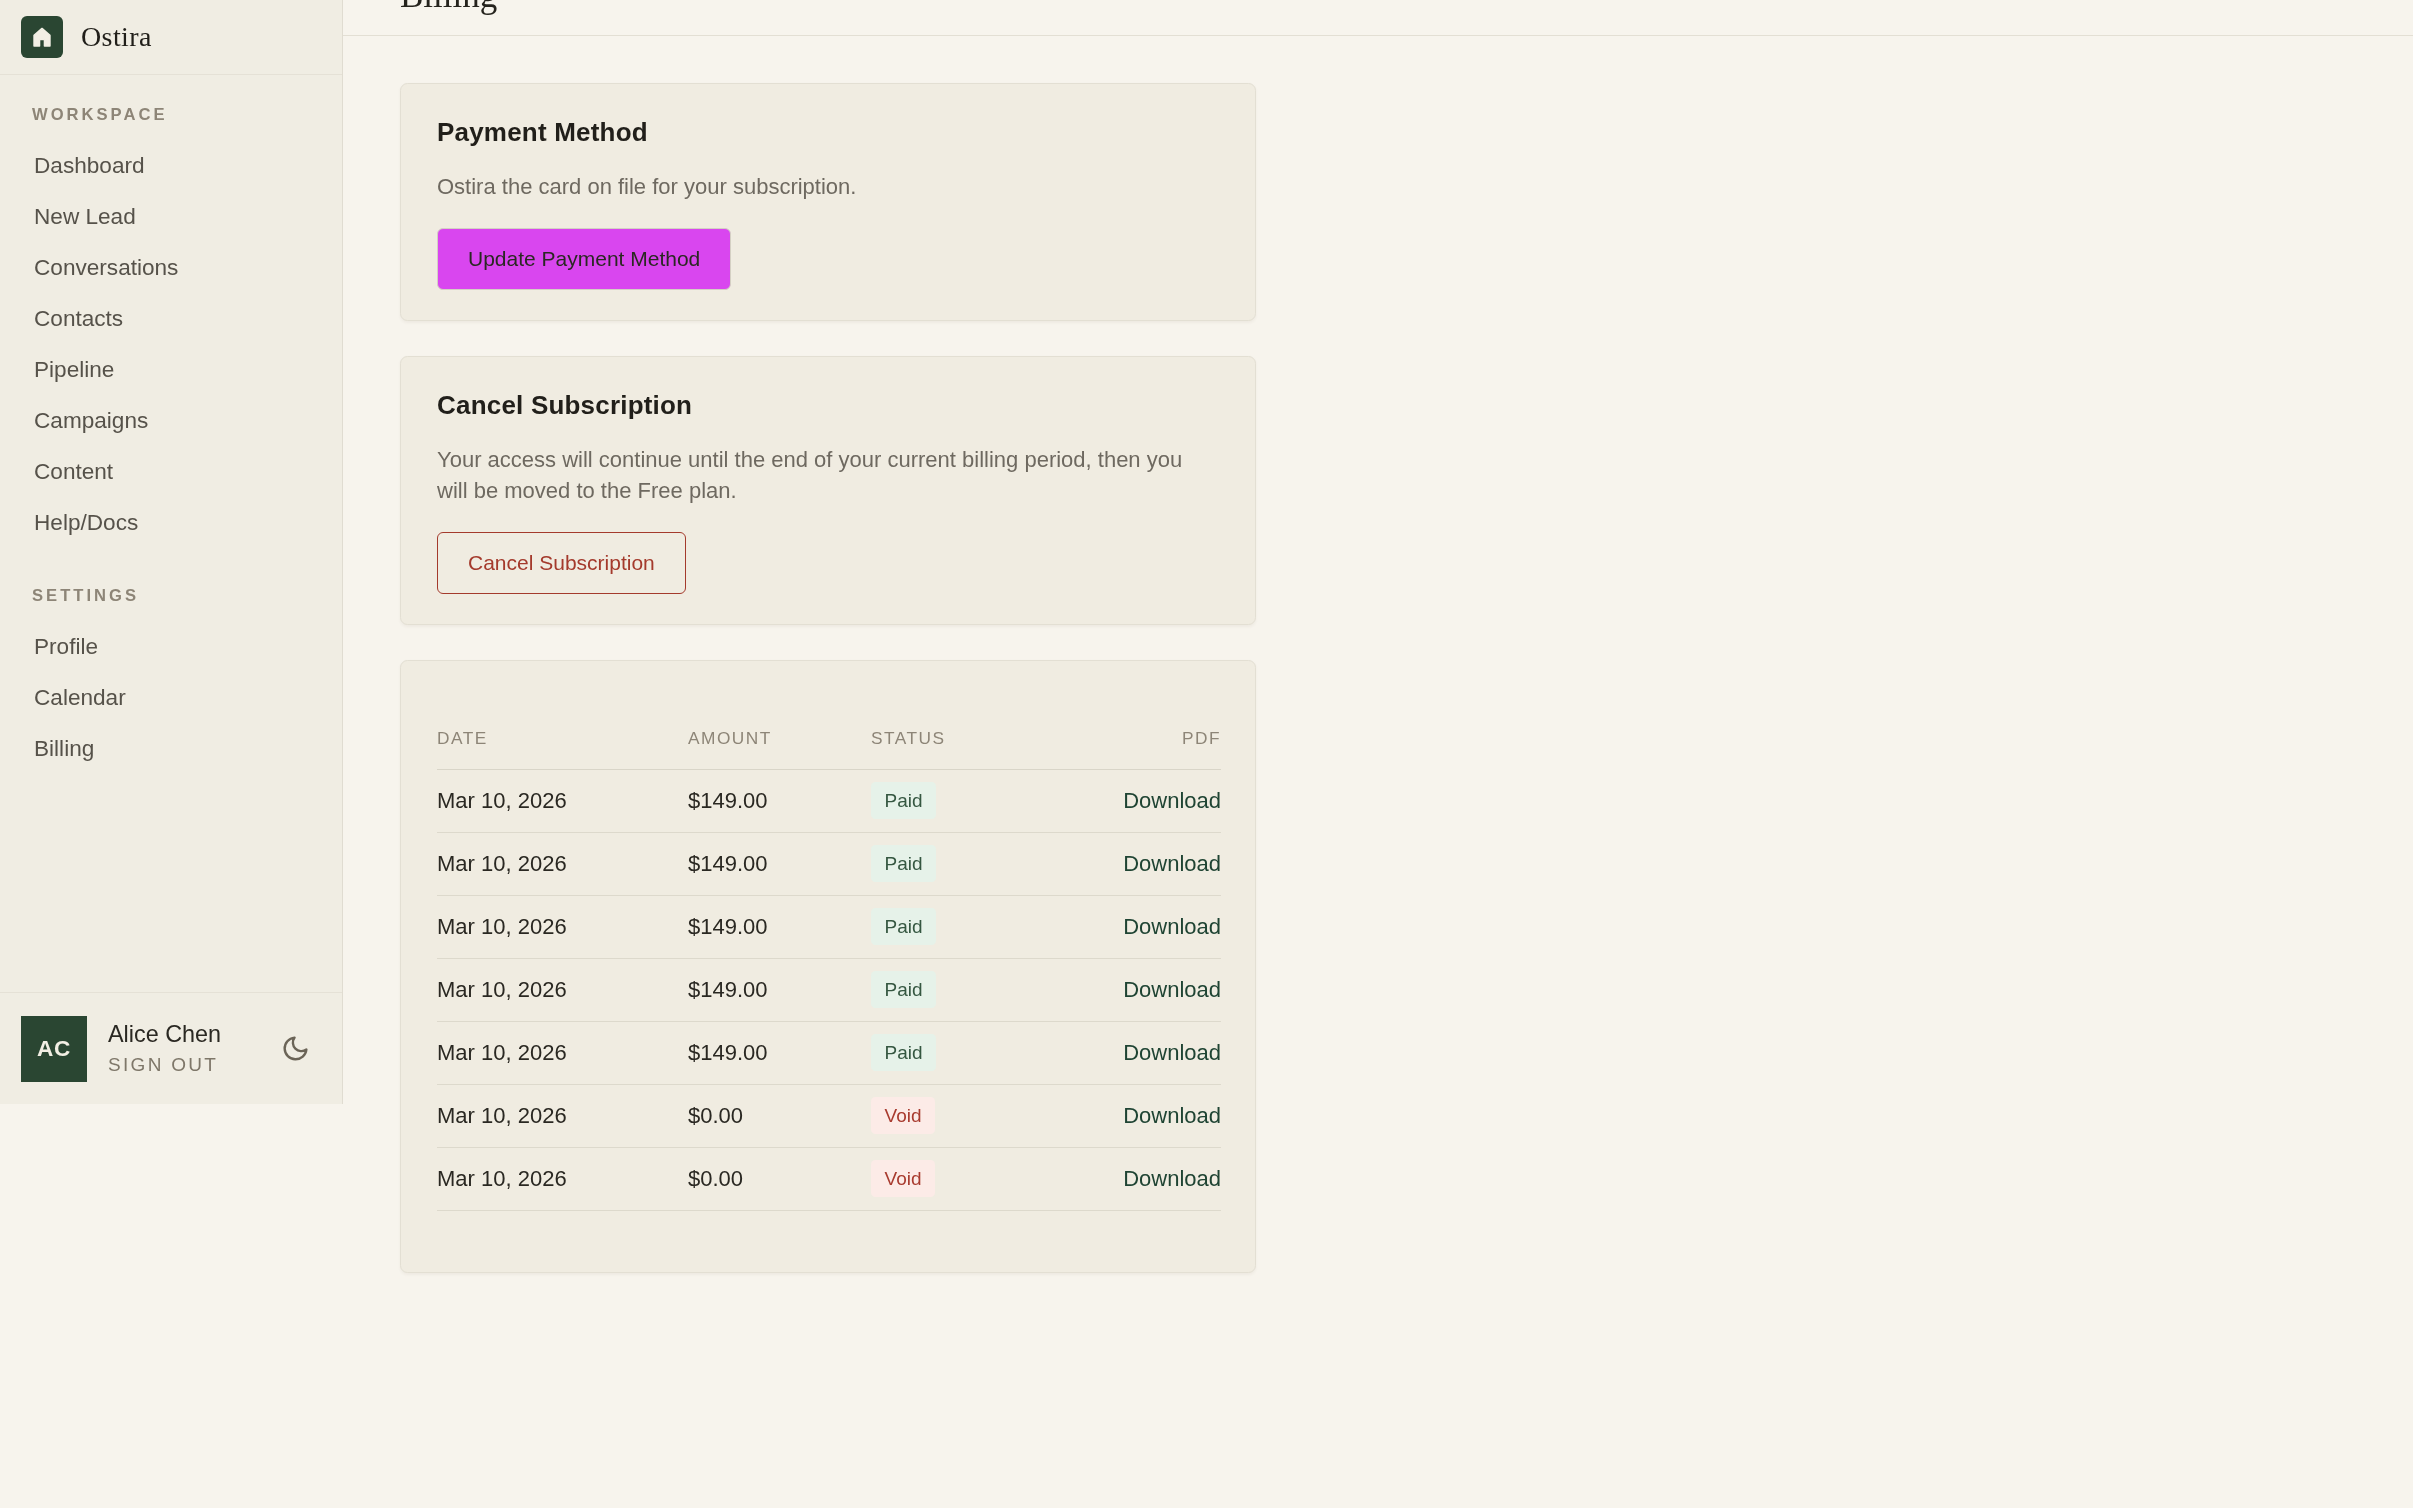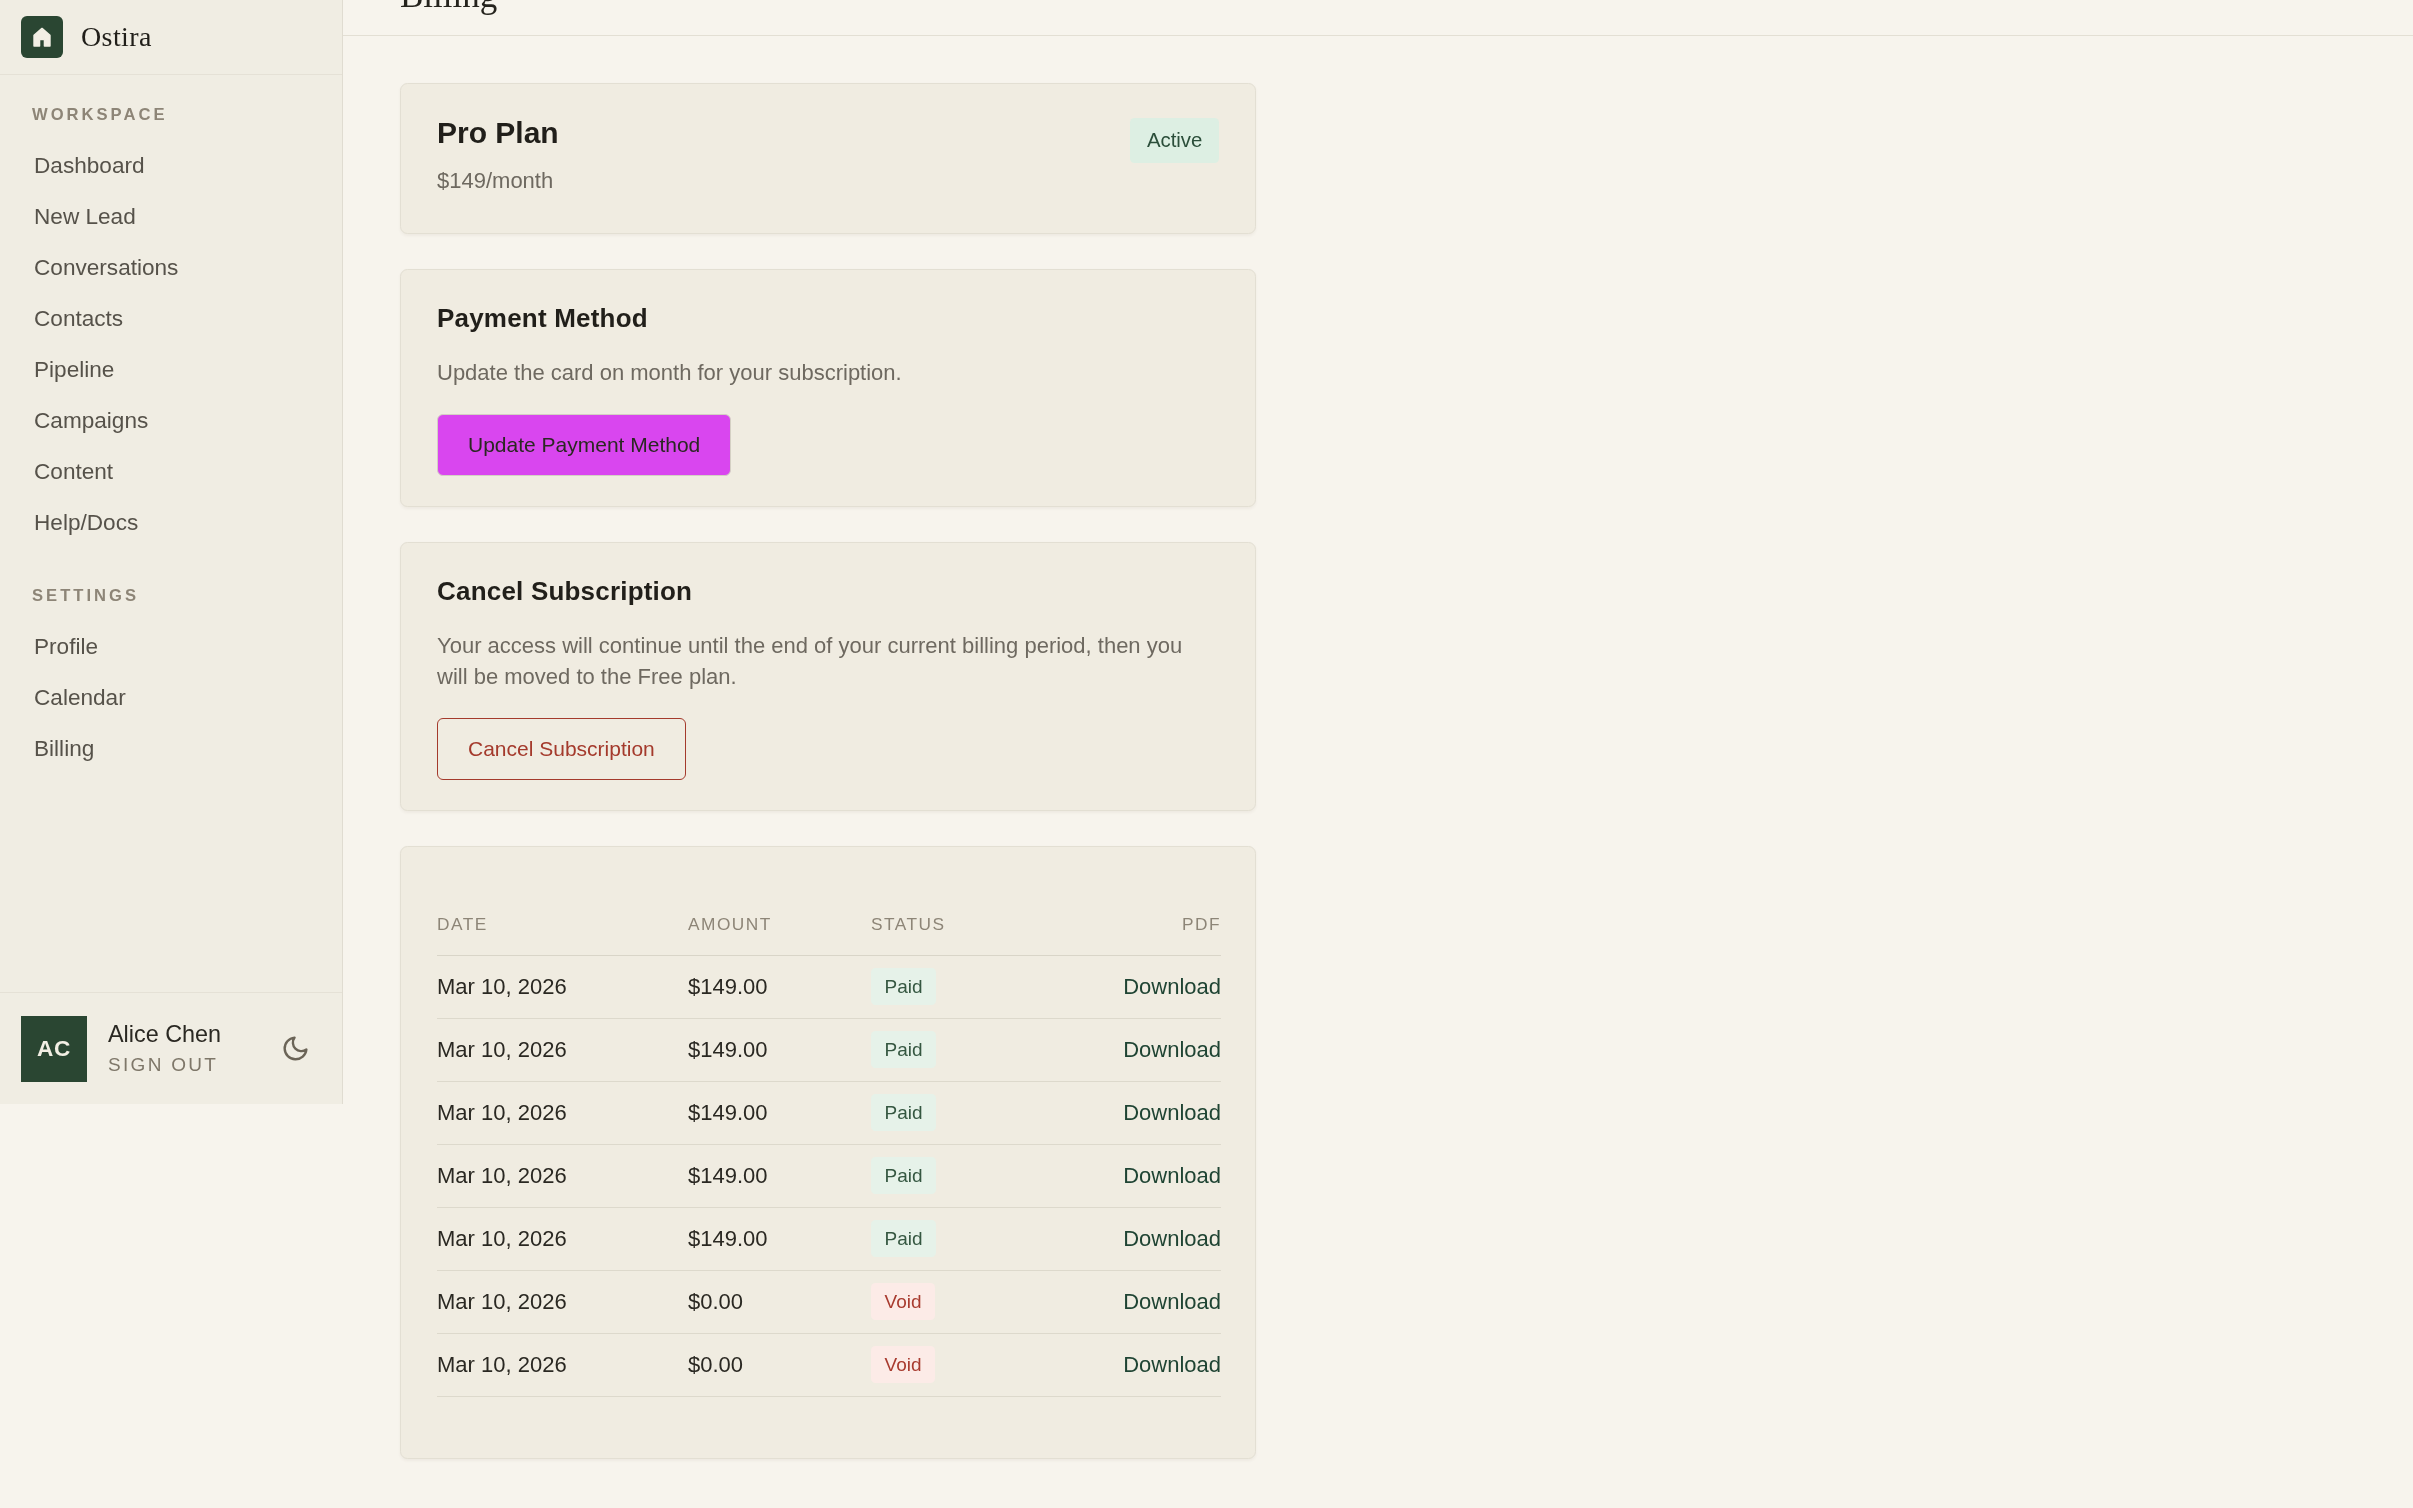--- a/index.html
+++ b/index.html
@@ -204,31 +204,24 @@
     </div>
   </aside>
 
   <main class="main">
     <header class="main-header">
       <h1 class="page-title">Billing</h1>
     </header>
 
     <div class="content">
 
-      <section class="card plan-card">
-        <div>
-          <h2 class="plan-title">Pro Plan</h2>
-          <div class="plan-price">$149/month</div>
-        </div>
-        <span class="badge-active">Active</span>
-      </section>
 
       <section class="card payment-card">
         <h2 class="card-title">Payment Method</h2>
-        <p class="card-desc">Update the card on month for your subscription.</p>
+        <p class="card-desc">Ostira the card on file for your subscription.</p>
         <button class="btn btn-secondary">Update Payment Method</button>
       </section>
 
       <section class="card cancel-card">
         <h2 class="card-title">Cancel Subscription</h2>
         <p class="card-desc cancel-desc">Your access will continue until the end of your current billing period, then you will be moved to the Free plan.</p>
         <button class="btn btn-danger">Cancel Subscription</button>
       </section>
 
       <section class="card invoice-card">

